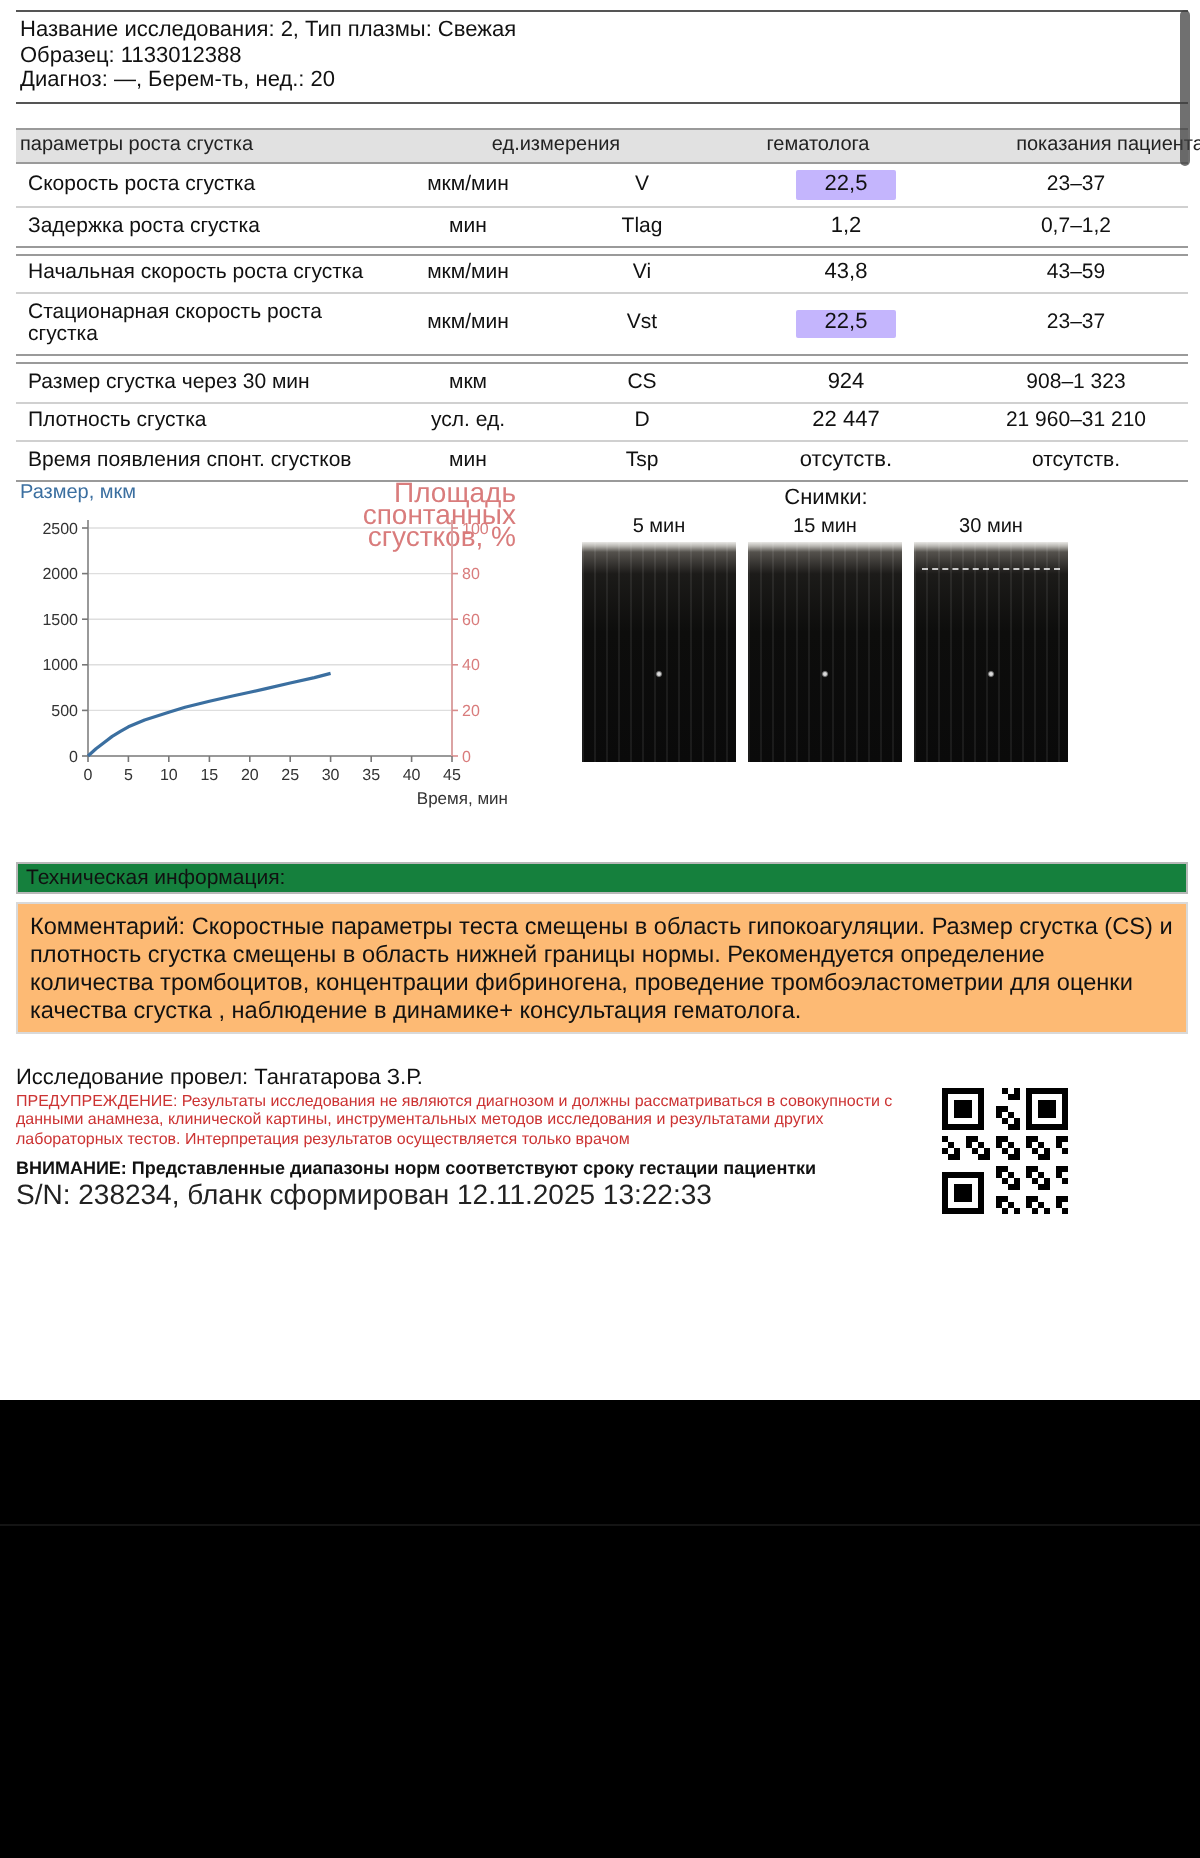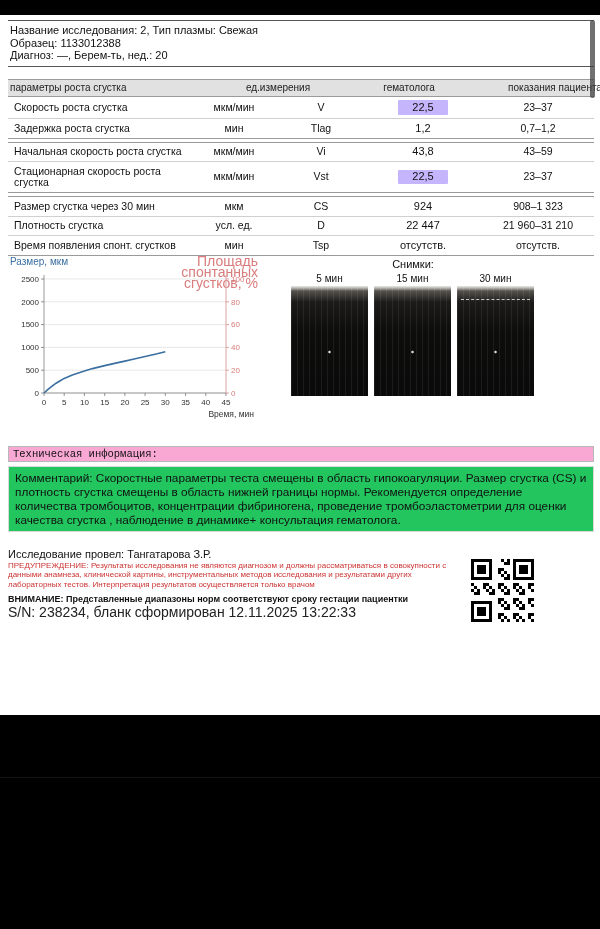--- a/index.html
+++ b/index.html
@@ -1,18 +1,18 @@
 <!DOCTYPE html>
 <html><head>
 <meta charset="utf-8">
 <style>
   * { box-sizing: border-box; margin: 0; padding: 0; }
   html, body { background: #000; }
   body { font-family: "Liberation Sans", sans-serif; }
-  #screen { position: relative; width: 600px; height: 834px; background: #fff; overflow: hidden; margin: 15px auto; }
+  #screen { position: relative; width: 600px; height: 834px; background: #fff; overflow: hidden; margin: 0 auto; }
 
   
   .hdr-box { position: absolute; left: 8px; top: 5px; width: 586px;
     border-top: 1px solid #555; border-bottom: 1px solid #555;
     padding: 3px 2px 4px 2px; font-size: 11px; line-height: 12.5px; color: #111; }
 
   
   .rtable { position: absolute; left: 8px; top: 64px; width: 586px; font-size: 10.5px; color: #111; }
   .t-row { display: grid; grid-template-columns: 182px 88px 86px 118px 112px; }
   .t-row .c { padding: 3.5px 2px; display: flex; align-items: center; justify-content: center; text-align: center; line-height: 11.5px; }
@@ -40,23 +40,23 @@
   .snap-row { display: flex; gap: 6px; margin-top: 2px; }
   .snap { position: relative; width: 77px; height: 110px;
     background:
       radial-gradient(circle at 50% 60%, rgba(255,255,255,.85) 0, rgba(255,255,255,.85) .7px, transparent 1.8px),
       repeating-linear-gradient(90deg, rgba(255,255,255,.07) 0 1px, transparent 1px 6px),
       linear-gradient(180deg, #e9e8e5 0, #b9b7b2 2px, #55524d 5px, #1c1b19 16px, #0d0d0c 45px, #0a0a0a 100%); }
   .snap .dash { position: absolute; left: 4px; right: 4px; top: 13px; border-top: 1px dashed rgba(255,255,255,.75); }
 
   
   .tech-bar { position: absolute; left: 8px; top: 431px; width: 586px; height: 16px;
-    background: #f9a8d4; border: 1px solid #b8b8b8; font-size: 10.5px; line-height: 14px; padding-left: 4px; color: #111; font-family: Liberation Mono, monospace; }
+    background: #15803d; border: 1px solid #b8b8b8; font-size: 10.5px; line-height: 14px; padding-left: 4px; color: #111; }
   .comment { position: absolute; left: 8px; top: 451px; width: 586px;
-    background: #22c55e; border: 1px solid #d9d9d9; padding: 4px 6px;
+    background: #fdba74; border: 1px solid #d9d9d9; padding: 4px 6px;
     font-size: 11.8px; line-height: 14px; color: #111; }
 
   
   .researcher { position: absolute; left: 8px; top: 533px; font-size: 11px; color: #111; }
   .warning { position: absolute; left: 8px; top: 546px; width: 452px; font-size: 8px; line-height: 9.3px; color: #cc3333; }
   .attention { position: absolute; left: 8px; top: 579px; font-size: 9px; color: #111; font-weight: bold; }
   .sn-line { position: absolute; left: 8px; top: 589px; font-size: 14px; color: #222; }
   .qr-box { position: absolute; left: 469px; top: 542px; width: 67px; height: 67px; background: #fff; padding: 2px; }
 
   

